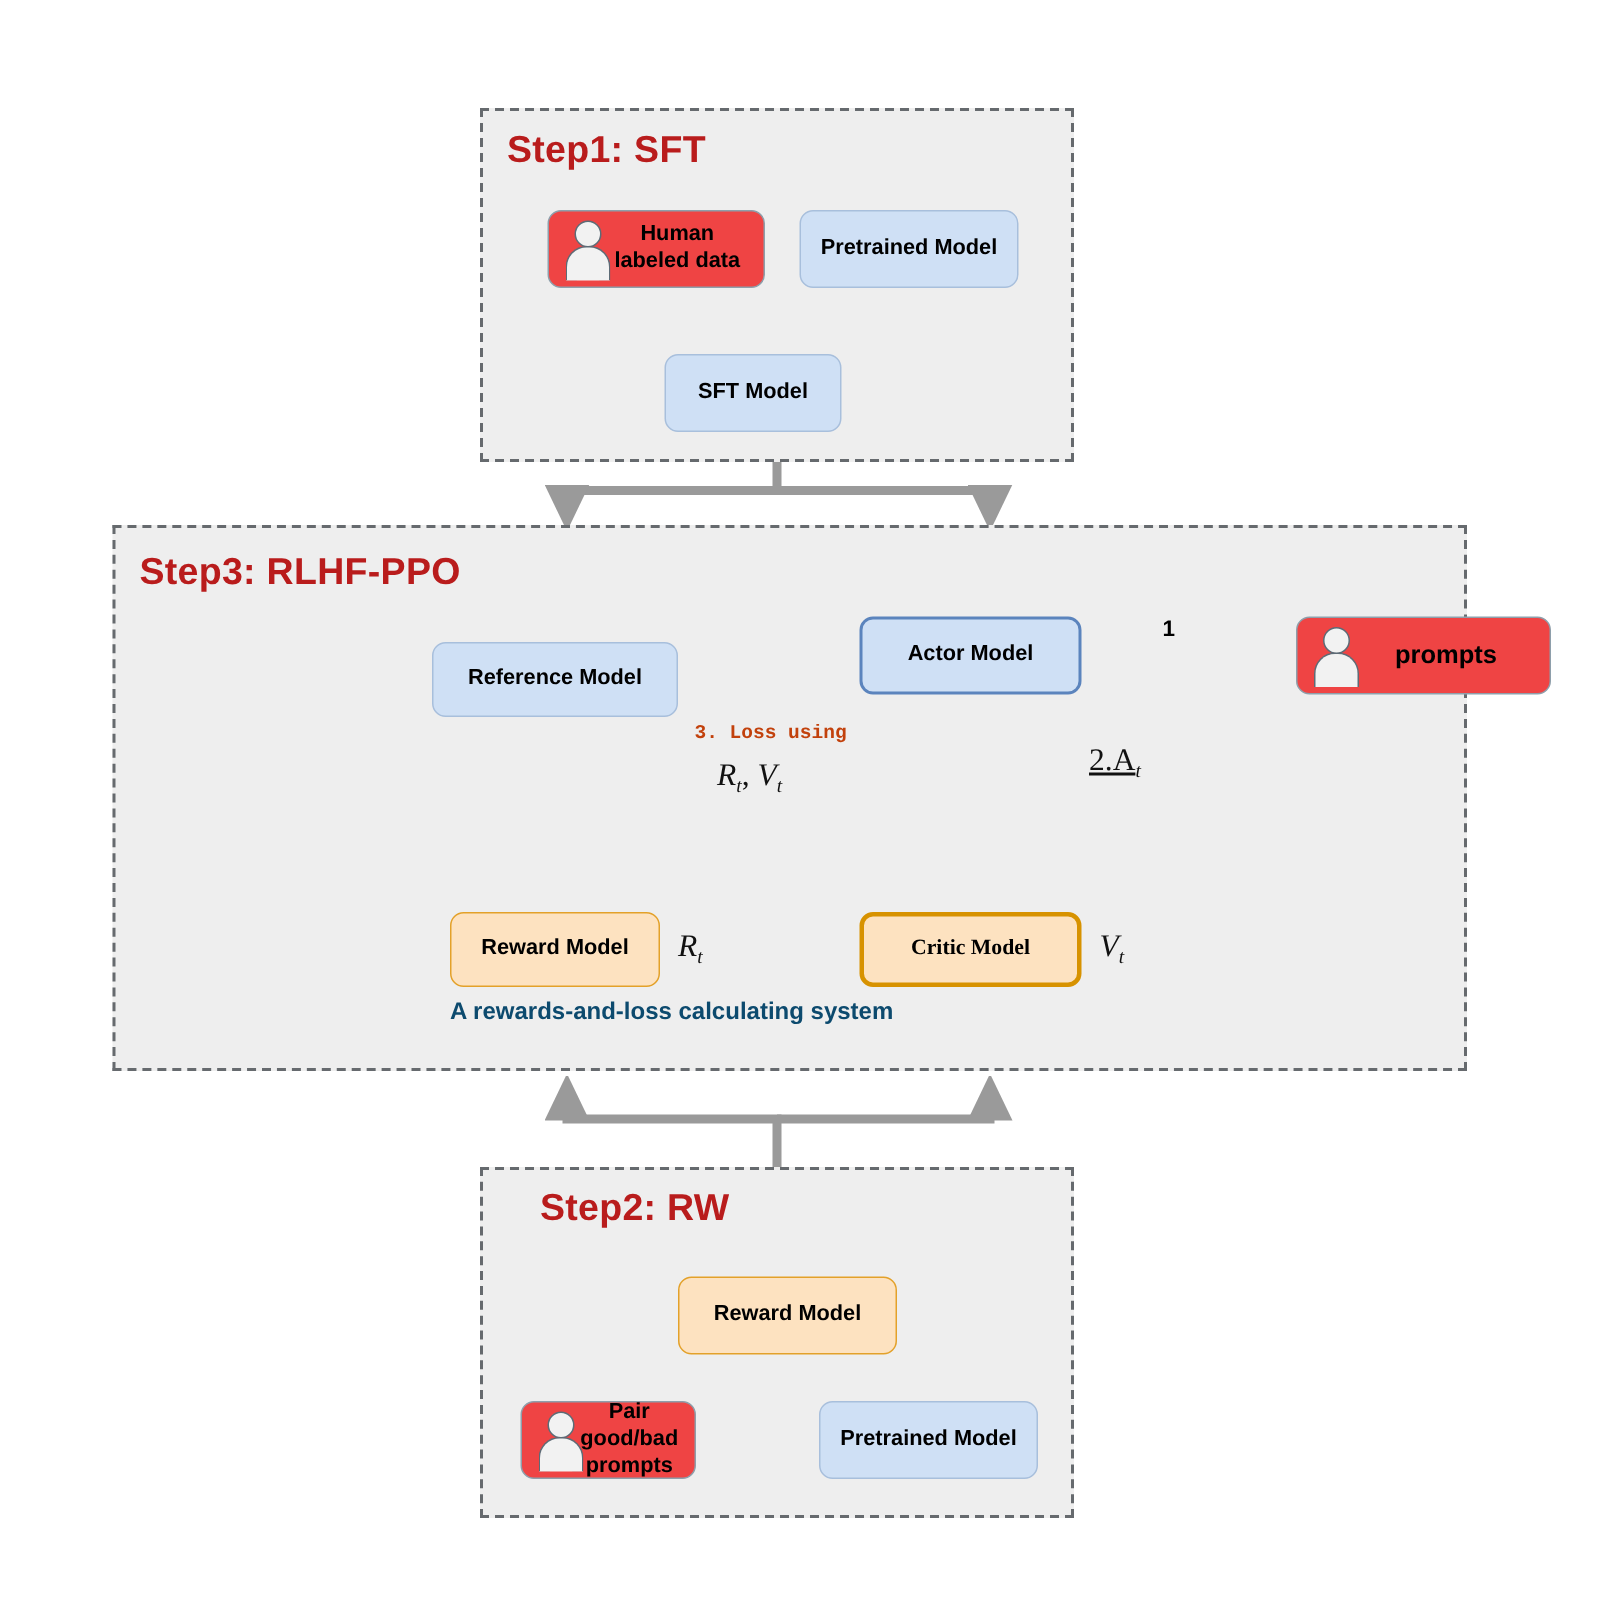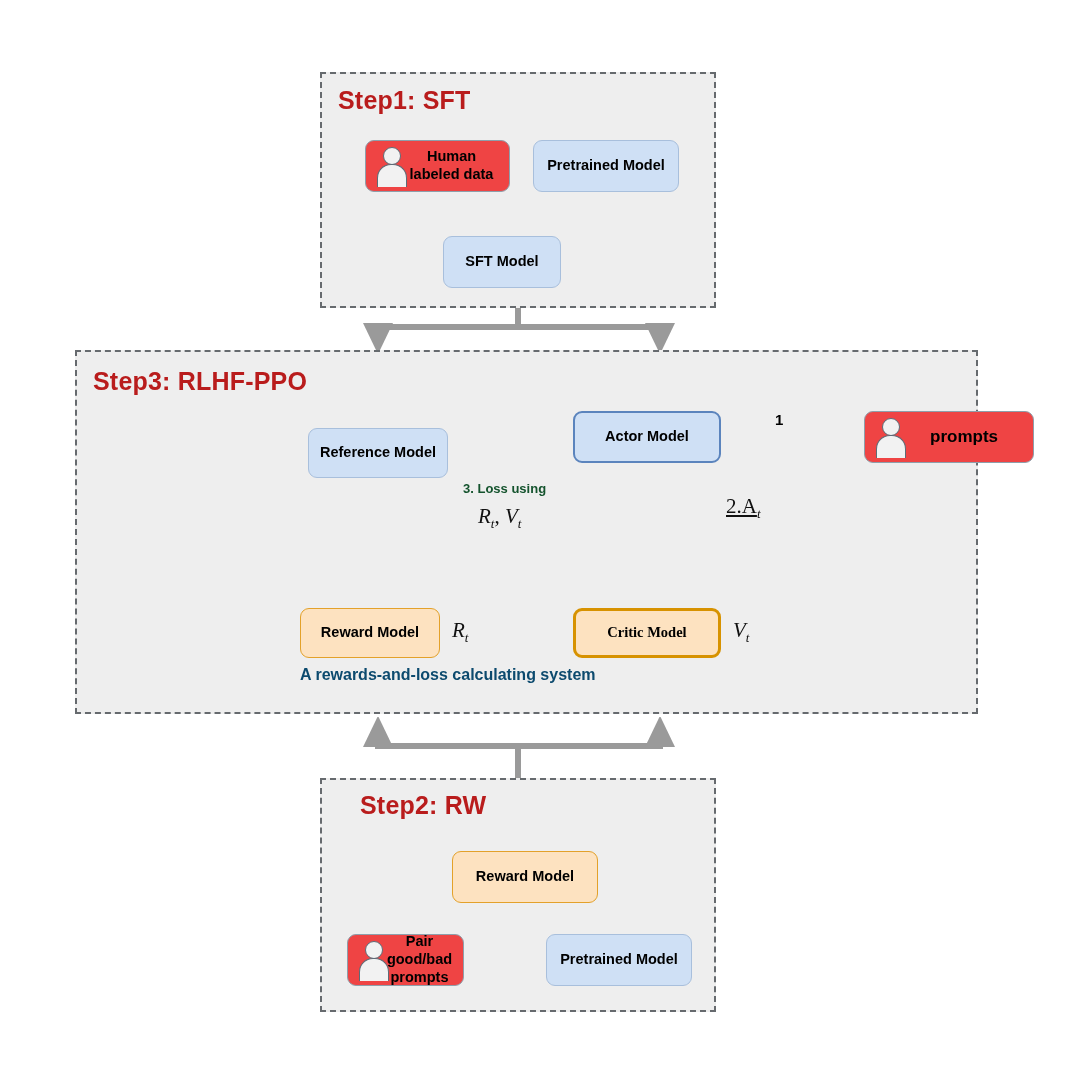--- a/index.html
+++ b/index.html
@@ -97,22 +97,23 @@
     position:absolute;
     font-size:15px;
     font-weight:bold;
     color:#000;
     white-space:nowrap;
   }
   .edge-lbl{
     position:absolute;
     font-size:13px;
     font-weight:bold;
-    color:#14532d;
-    white-space:nowrap;
+    color:#c2410c;
+    white-space:nowrap;
+    font-family:Liberation Mono, monospace;
   }
 </style>
 </head>
 <body>
 
 <div id="stage">
 
   <svg class="svg-layer" viewBox="0 0 1080 1080">
     <defs>
       <marker id="ah-black" markerWidth="9" markerHeight="9" refX="7.2" refY="3.2" orient="auto" markerUnits="strokeWidth">
@@ -175,21 +176,21 @@
     <span class="lbl">Pretrained Model</span>
   </div>
 
   <div class="node n-blue" style="left:443px;top:236px;width:118px;height:52px;">
     <span class="lbl">SFT Model</span>
   </div>
 
   <div class="step-box" style="left:75px;top:350px;width:903px;height:364px;"></div>
   <div class="step-title" style="left:93px;top:367px;">Step3: RLHF-PPO</div>
 
-  <div class="node n-blue" style="left:308px;top:428px;width:140px;height:50px;">
+  <div class="node n-blue" style="left:288px;top:428px;width:164px;height:50px;">
     <span class="lbl">Reference Model</span>
   </div>
 
   <div class="node n-orange" style="left:300px;top:608px;width:140px;height:50px;">
     <span class="lbl">Reward Model</span>
   </div>
 
   <div class="node n-blue-strong" style="left:573px;top:411px;width:148px;height:52px;">
     <span class="lbl">Actor Model</span>
   </div>

